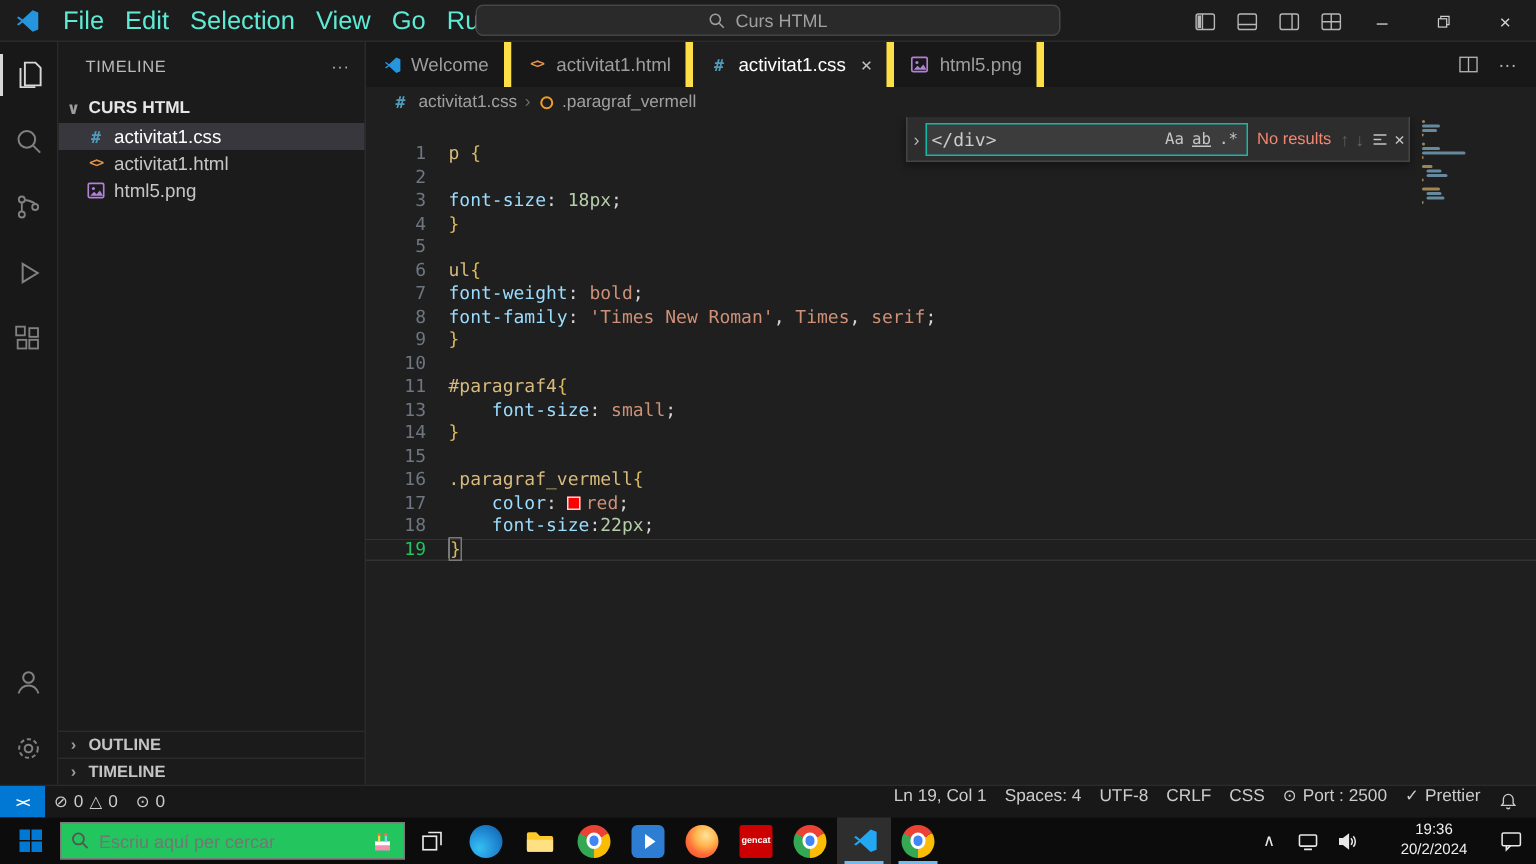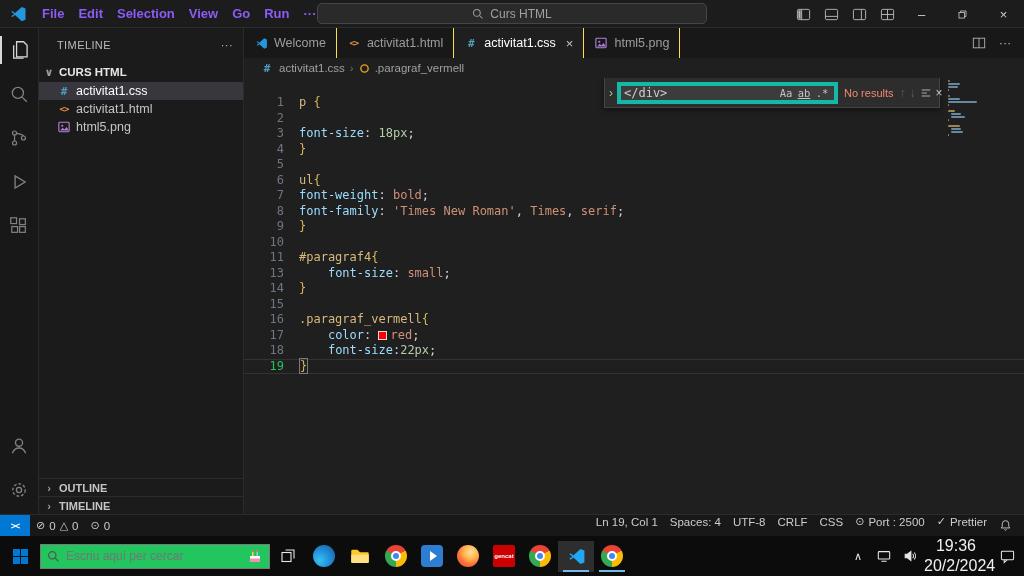--- a/index.html
+++ b/index.html
@@ -5,21 +5,21 @@
   *{margin:0;padding:0;box-sizing:border-box;}
   html,body{width:1024px;height:576px;overflow:hidden;background:#000;}
   body{font-family:"Liberation Sans","DejaVu Sans",sans-serif;color:#cccccc;font-size:12.5px;}
   svg{display:block;}
   .screen{position:relative;width:1024px;height:576px;display:flex;flex-direction:column;background:#1f1f1f;}
 
   
   .titlebar{flex:0 0 28px;background:#1c1c1c;border-bottom:1px solid #2b2b2b;display:flex;align-items:center;position:relative;z-index:30;}
   .vsc-logo{width:18px;height:18px;margin:0 8px 0 9px;}
   .menubar{display:flex;align-items:center;height:100%;}
-  .menu-item{padding:0 7px;height:22px;line-height:22px;border-radius:4px;color:#8b5cf6;font-size:13px;cursor:default;font-weight:bold;}
+  .menu-item{padding:0 7px;height:22px;line-height:22px;border-radius:4px;color:#5eead4;font-size:17px;cursor:default;}
   .nav-arrows{display:flex;gap:14px;margin-left:14px;color:#9d9d9d;font-size:13px;}
   .cmd-center{position:absolute;left:50%;top:3px;transform:translateX(-50%);width:390px;height:21px;background:#2a2a2a;border:1px solid #454545;border-radius:5px;display:flex;align-items:center;justify-content:center;gap:6px;color:#a0a0a0;font-size:12px;}
   .tb-right{position:absolute;right:0;top:0;height:28px;display:flex;align-items:center;}
   .tb-icon{width:28px;height:28px;display:flex;align-items:center;justify-content:center;color:#b6b6b6;}
   .win-btn{width:41px;height:28px;display:flex;align-items:center;justify-content:center;color:#cfcfcf;font-size:13px;}
 
   
   .main{flex:1 1 auto;display:flex;min-height:0;}
   .activitybar{flex:0 0 38px;background:#181818;border-right:1px solid #2b2b2b;display:flex;flex-direction:column;position:relative;}
   .ab-item{width:38px;height:44px;display:flex;align-items:center;justify-content:center;color:#818181;position:relative;}
@@ -37,21 +37,21 @@
   .fic-css{color:#519aba;font-weight:bold;font-size:11px;}
   .fic-html{color:#e8964a;font-weight:bold;font-size:9px;letter-spacing:-1px;}
   .sb-sections{position:absolute;bottom:0;left:0;right:0;}
   .sb-sec{height:18px;border-top:1px solid #2b2b2b;display:flex;align-items:center;gap:4px;padding-left:4px;font-size:11px;font-weight:bold;color:#c5c5c5;}
   .chev{color:#9d9d9d;font-size:11px;width:12px;text-align:center;}
 
   
   .editor{flex:1 1 auto;display:flex;flex-direction:column;min-width:0;background:#1f1f1f;}
   .tabsbar{flex:0 0 30px;background:#181818;display:flex;align-items:stretch;}
   .tabs{display:flex;}
-  .tab{display:flex;align-items:center;gap:6px;padding:0 10px;border-right:1px solid #fde047;background:#181818;color:#9d9d9d;font-size:12.5px;}
+  .tab{display:flex;align-items:center;gap:6px;padding:0 10px;border-right:5px solid #fde047;background:#181818;color:#9d9d9d;font-size:12.5px;}
   .tab.active{background:#1f1f1f;color:#ffffff;}
   .tab-close{margin-left:4px;color:#c5c5c5;font-size:13px;}
   .tab-actions{margin-left:auto;display:flex;align-items:center;gap:4px;padding-right:8px;color:#b6b6b6;}
   .tab-actions .tb-icon{width:22px;height:22px;}
   .breadcrumb{flex:0 0 20px;display:flex;align-items:center;gap:5px;padding-left:16px;color:#a0a0a0;font-size:11.5px;background:#1f1f1f;}
   .bc-sep{color:#6e6e6e;}
 
   .code-area{flex:1 1 auto;position:relative;overflow:hidden;font-family:"DejaVu Sans Mono",monospace;font-size:12px;}
   .code{padding-top:17px;}
   .code-line{display:flex;height:15.5px;line-height:15.5px;position:relative;}
@@ -64,21 +64,21 @@
   .tok-val{color:#ce9178;}
   .tok-num{color:#b5cea8;}
   .tok-fg{color:#d4d4d4;}
   .tok-brk{color:#d9b85c;}
   .bracket{outline:1px solid #7a7a7a;outline-offset:0;}
   .caret{display:inline-block;width:0;height:13px;border-left:1.5px solid #d0d0d0;vertical-align:-2px;}
   .swatch{display:inline-block;width:9px;height:9px;border:1px solid #dddddd;margin-right:3px;vertical-align:-1px;}
 
   .find-widget{position:absolute;top:0;right:84px;width:336px;height:30px;background:#2d2d2d;border:1px solid #454545;border-top:none;box-shadow:0 2px 6px rgba(0,0,0,.45);display:flex;align-items:center;padding:0 4px;gap:4px;z-index:10;font-family:"Liberation Sans",sans-serif;}
   .fw-toggle{width:12px;color:#b6b6b6;font-size:12px;text-align:center;}
-  .find-input{flex:0 0 186px;height:22px;background:#3c3c3c;border:4px solid #14b8a6;display:flex;align-items:center;padding:0 3px;}
+  .find-input{flex:0 0 186px;height:22px;background:#3c3c3c;border:1px solid #14b8a6;display:flex;align-items:center;padding:0 3px;}
   .find-input input{flex:1;min-width:0;background:transparent;border:none;outline:none;color:#cccccc;font-size:12px;font-family:"DejaVu Sans Mono",monospace;}
   .fw-opt{width:18px;text-align:center;color:#c5c5c5;font-size:10.5px;font-family:"DejaVu Sans Mono",monospace;}
   .fw-opt.word{text-decoration:underline;}
   .fw-results{color:#f48771;font-size:11px;white-space:nowrap;margin:0 2px;}
   .fw-btn{width:17px;text-align:center;color:#5f5f5f;font-size:12px;}
   .fw-btn.on{color:#c5c5c5;}
 
   .minimap{position:absolute;top:2px;right:44px;width:32px;}
   .mm-line{height:2px;margin-bottom:1px;border-radius:1px;opacity:.75;}
 
@@ -104,21 +104,21 @@
   .app-ic{width:22px;height:22px;display:flex;align-items:center;justify-content:center;}
   .app-edge{border-radius:50%;background:radial-gradient(circle at 30% 70%,#35c1f1 0%,#2390d9 45%,#0c59a4 100%);}
   .app-chrome{border-radius:50%;background:conic-gradient(from -60deg,#ea4335 0 120deg,#fbbc05 0 240deg,#34a853 0 360deg);position:relative;}
   .app-chrome::after{content:'';position:absolute;inset:27%;background:#4285f4;border:2px solid #fff;border-radius:50%;}
   .app-blueapp{border-radius:4px;background:#2d7dd2;}
   .app-blueapp::after{content:'';border-left:7px solid #fff;border-top:5px solid transparent;border-bottom:5px solid transparent;margin-left:2px;}
   .app-firefox{border-radius:50%;background:radial-gradient(circle at 62% 32%,#ffe29a 0%,#ffb44c 35%,#ff7139 60%,#e8452c 100%);}
   .app-gencat{background:#cc0000;color:#ffffff;font-size:6px;font-weight:bold;border-radius:2px;}
   .tray{display:flex;align-items:center;gap:2px;margin-left:auto;}
   .tray-ic{width:24px;height:31px;display:flex;align-items:center;justify-content:center;color:#e8e8e8;font-size:11px;}
-  .clock{width:64px;text-align:center;font-size:16px;line-height:1.25;color:#f0f0f0;}
+  .clock{width:64px;text-align:center;font-size:10px;line-height:1.25;color:#f0f0f0;margin-left:12px;}
   .notif{width:34px;height:31px;display:flex;align-items:center;justify-content:center;color:#e8e8e8;}
 </style>
 </head>
 <body>
 
 <div class="screen">
 
   <header class="titlebar">
     <svg class="vsc-logo" viewBox="0 0 24 24">
         <path fill="#2596de" d="M17 2.5l5 2v15l-5 2-9-8.2-3.4 2.7L3 14.9l3.9-3L3 9l1.6-1.1L8 10.7 17 2.5z"></path>

